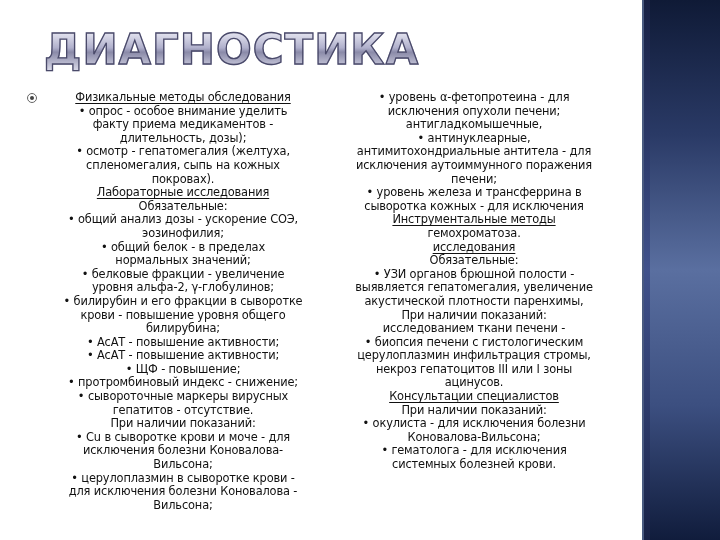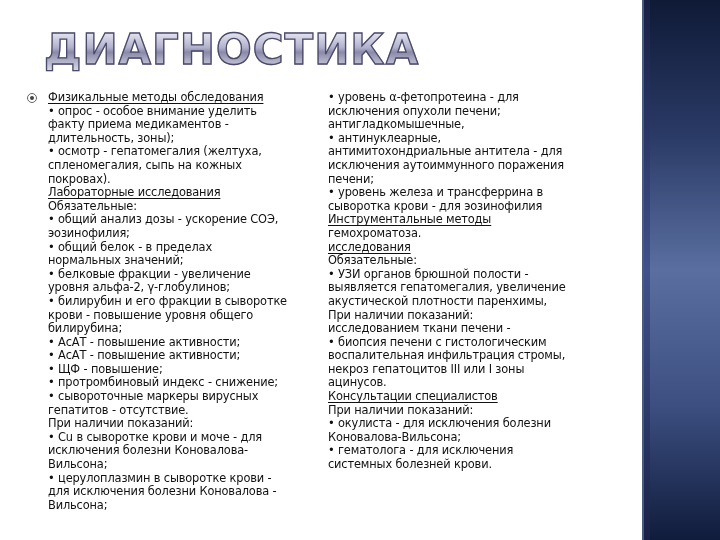--- a/index.html
+++ b/index.html
@@ -37,35 +37,35 @@
   .bullet-icon::after {
     content:""; position:absolute; left:2px; top:2px; width:4px; height:4px;
     border-radius:50%; background:#444;
   }
   .col {
     position:absolute; top:91px;
     font-size:11.4px; line-height:13.6px; color:#111;
     letter-spacing:-0.15px;
   }
   .col-left { left:48px; width:270px; }
-  .col-right { left:328px; width:276px; }
-  .line { white-space:nowrap; display:block; }
+  .col-right { left:336px; width:276px; }
+  .line { white-space:nowrap; display:block;text-align:center; }
   .u { text-decoration:underline; text-decoration-thickness:1.4px; text-underline-offset:2px; }
 </style>
 </head>
 <body>
 
 <div class="slide">
   <div class="title">ДИАГНОСТИКА</div>
   <span class="bullet-icon"></span>
   <div class="col col-left" id="col-left">
       <span class="line u">Физикальные методы обследования</span>
       <span class="line">• опрос - особое внимание уделить</span>
       <span class="line">факту приема медикаментов -</span>
-      <span class="line">длительность, зоны);</span>
+      <span class="line">длительность, дозы);</span>
       <span class="line">• осмотр - гепатомегалия (желтуха,</span>
       <span class="line">спленомегалия, сыпь на кожных</span>
       <span class="line">покровах).</span>
       <span class="line u">Лабораторные исследования</span>
       <span class="line">Обязательные:</span>
       <span class="line">• общий анализ дозы - ускорение СОЭ,</span>
       <span class="line">эозинофилия;</span>
       <span class="line">• общий белок - в пределах</span>
       <span class="line">нормальных значений;</span>
       <span class="line">• белковые фракции - увеличение</span>
@@ -89,32 +89,32 @@
     </div>
   <div class="col col-right" id="col-right">
       <span class="line">• уровень α-фетопротеина - для</span>
       <span class="line">исключения опухоли печени;</span>
       <span class="line">антигладкомышечные,</span>
       <span class="line">• антинуклеарные,</span>
       <span class="line">антимитохондриальные антитела - для</span>
       <span class="line">исключения аутоиммунного поражения</span>
       <span class="line">печени;</span>
       <span class="line">• уровень железа и трансферрина в</span>
-      <span class="line">сыворотка крови - для эозинофилия</span>
+      <span class="line">сыворотка кожных - для исключения</span>
       <span class="line u">Инструментальные методы</span>
       <span class="line">гемохроматоза.</span>
       <span class="line u">исследования</span>
       <span class="line">Обязательные:</span>
       <span class="line">• УЗИ органов брюшной полости -</span>
       <span class="line">выявляется гепатомегалия, увеличение</span>
       <span class="line">акустической плотности паренхимы,</span>
       <span class="line">При наличии показаний:</span>
       <span class="line">исследованием ткани печени -</span>
       <span class="line">• биопсия печени с гистологическим</span>
-      <span class="line">воспалительная инфильтрация стромы,</span>
+      <span class="line">церулоплазмин инфильтрация стромы,</span>
       <span class="line">некроз гепатоцитов III или I зоны</span>
       <span class="line">ацинусов.</span>
       <span class="line u">Консультации специалистов</span>
       <span class="line">При наличии показаний:</span>
       <span class="line">• окулиста - для исключения болезни</span>
       <span class="line">Коновалова-Вильсона;</span>
       <span class="line">• гематолога - для исключения</span>
       <span class="line">системных болезней крови.</span>
     </div>
 </div>

